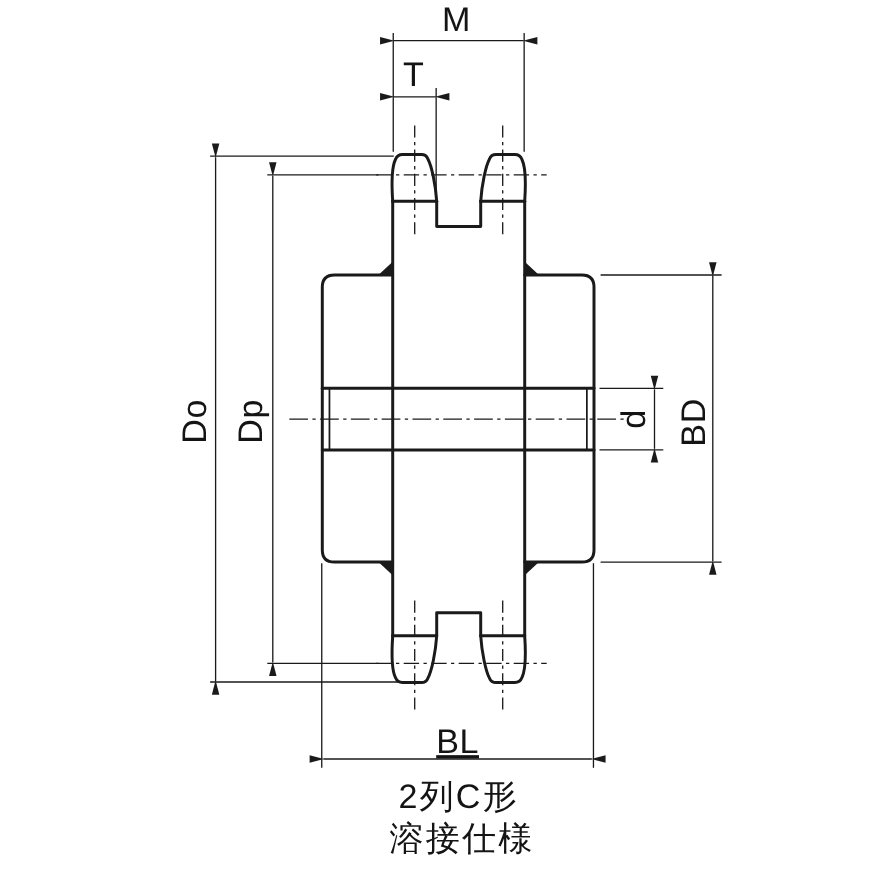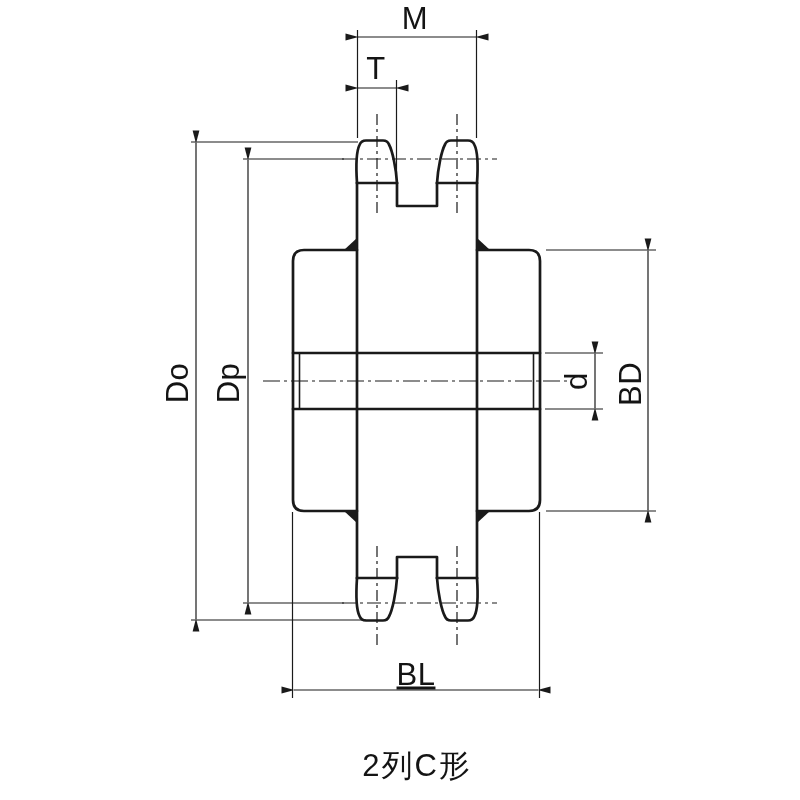--- a/index.html
+++ b/index.html
@@ -112,15 +112,16 @@
   </svg>
 
   <div class="lbl" style="left:415px;top:18px;">M</div>
   <div class="lbl" style="left:376px;top:68px;">T</div>
   <div class="lbl rot" style="left:177px;top:383px;">Do</div>
   <div class="lbl rot" style="left:228px;top:383px;">Dp</div>
   <div class="lbl rot" style="left:576px;top:381px;">d</div>
   <div class="lbl rot" style="left:630px;top:384px;">BD</div>
   <div class="lbl" style="left:416px;top:674px;text-decoration:underline;">BL</div>
 
-  <div class="lbl cap" style="left:417px;top:724px;margin-top:41px;">2列C形</div>
+  <div class="lbl cap" style="left:417px;top:724px;">2列C形</div>
+  <div class="lbl cap" style="left:420px;top:762px;">溶接仕様</div>
 
 </div>
 
 </body></html>

